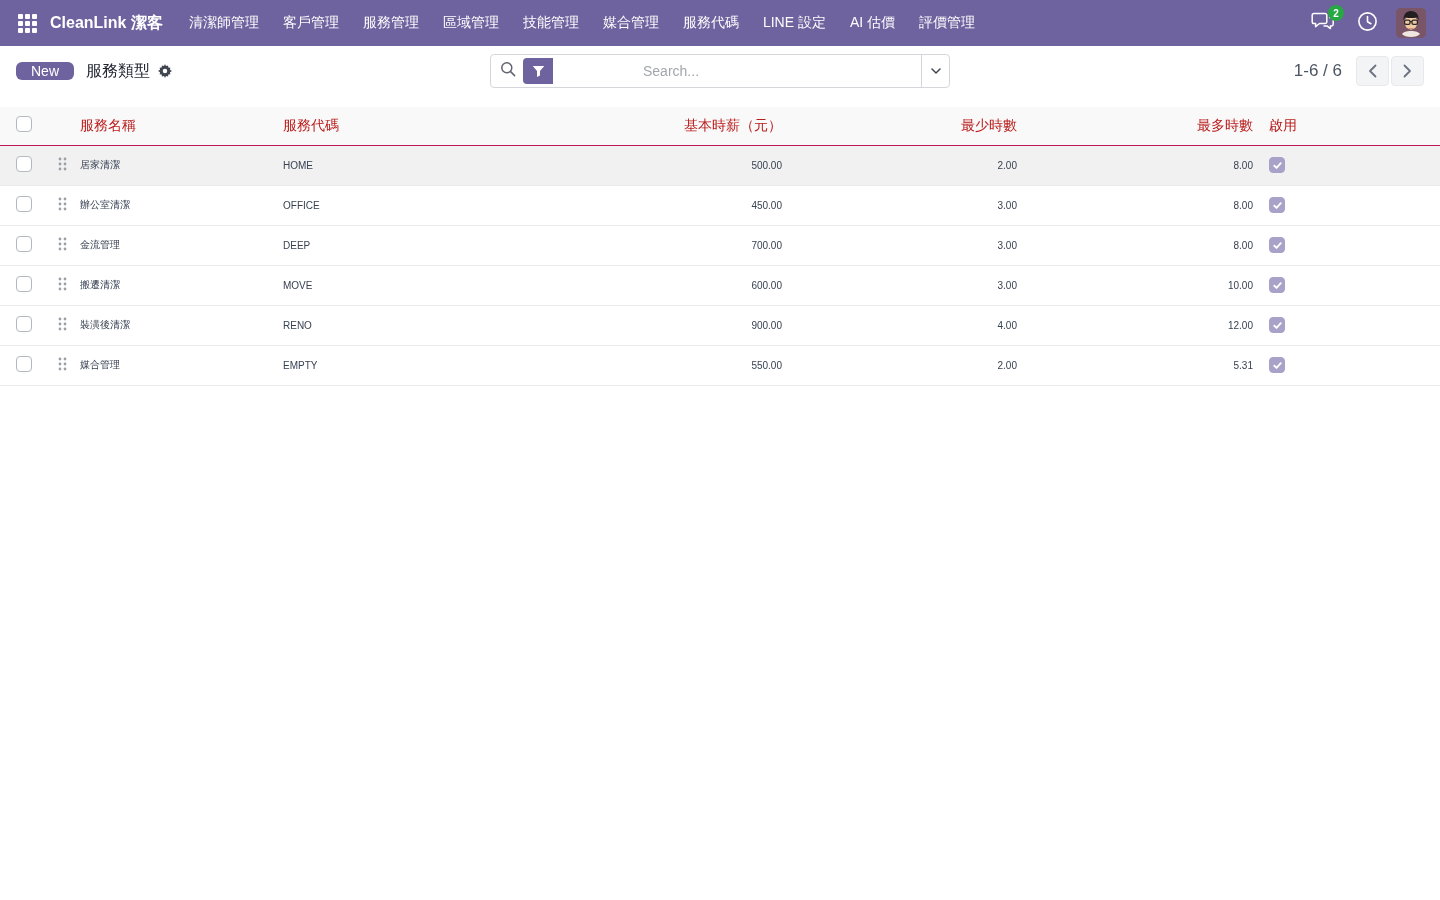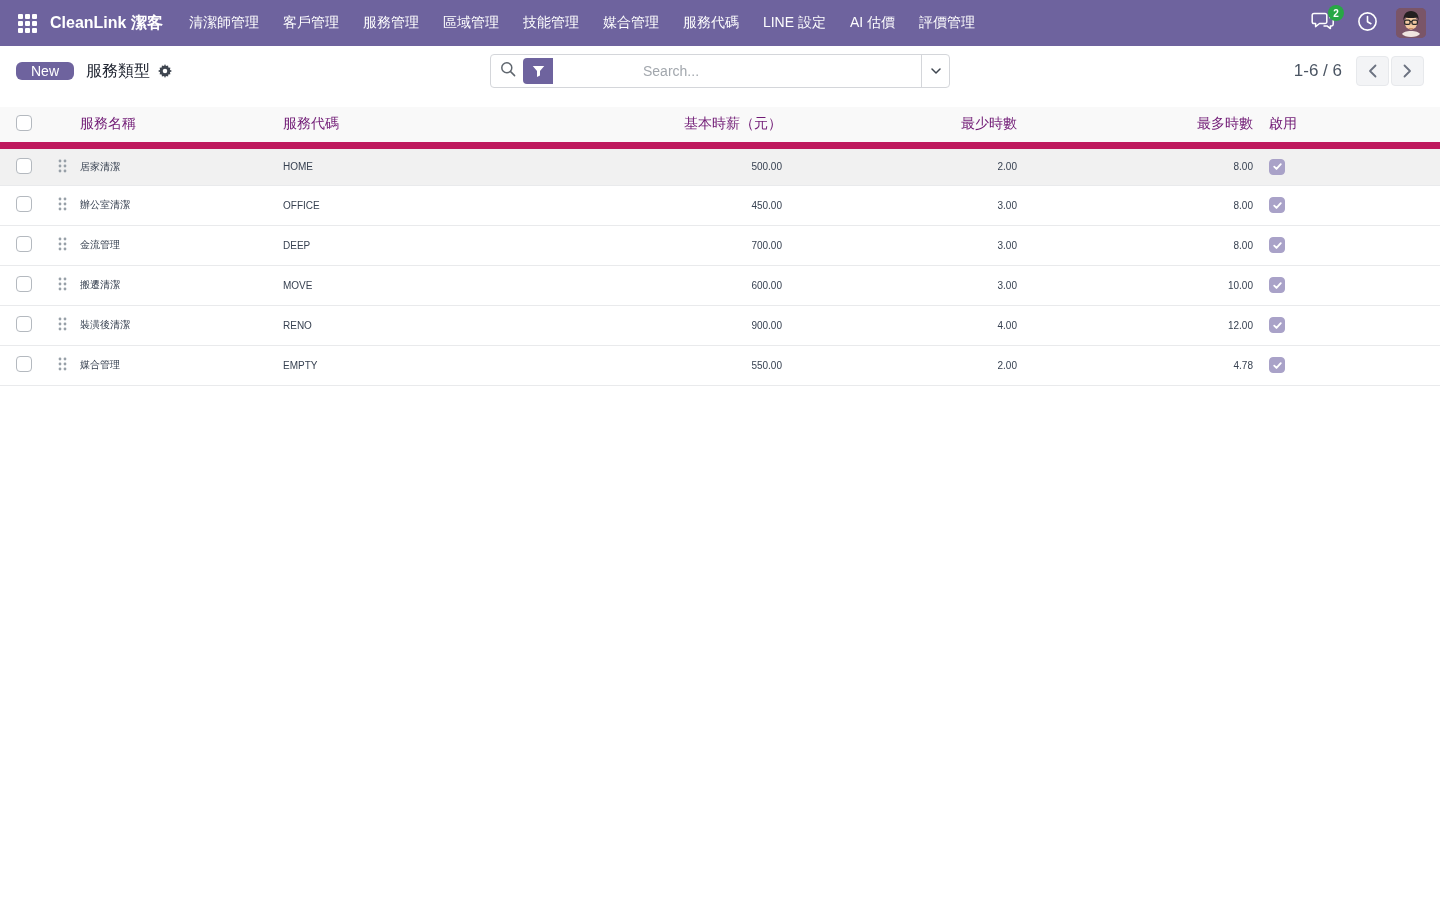--- a/index.html
+++ b/index.html
@@ -75,22 +75,22 @@
   
   .list-view { margin-top: 11px; }
   table { width: 1440px; border-collapse: collapse; table-layout: fixed; }
   col.c-sel { width: 44px; } col.c-handle { width: 36px; }
   col.c-name { width: 203px; } col.c-code { width: 240px; }
   col.c-price { width: 275px; } col.c-min { width: 235px; }
   col.c-max { width: 236px; } col.c-active { width: 171px; }
 
   thead tr { background: #f9f9f9; }
   thead th {
-    font-weight: 400; font-size: 14px; color: #701a75; height: 38px;
-    text-align: left; border-bottom: 7px solid #be185d; cursor: pointer; white-space: nowrap;
+    font-weight: 400; font-size: 14px; color: #b91c1c; height: 38px;
+    text-align: left; border-bottom: 1px solid #be185d; cursor: pointer; white-space: nowrap;
   }
   tbody td { height: 40px; font-size: 10px; color: #374151; border-bottom: 1px solid #e9eaec; white-space: nowrap; }
   tbody tr { background: #ffffff; cursor: pointer; }
   tbody tr.row-highlight { background: #f1f1f1; }
   th.num, td.num { text-align: right; padding-right: 16px; }
   .cell-sel { padding-left: 16px; }
   td.cell-name, th.cell-name, td.cell-code, th.cell-code { padding-right: 8px; overflow: hidden; text-overflow: ellipsis; }
   .cell-active { padding-left: 0; }
 
   .cb {
@@ -392,21 +392,21 @@
                   <circle cx="8" cy="8" r="1.4"></circle>
           <circle cx="3" cy="13" r="1.4"></circle>
                   <circle cx="8" cy="13" r="1.4"></circle>
         </g>
       </svg>
     </span></td>
     <td class="cell-name">媒合管理</td>
     <td class="cell-code">EMPTY</td>
     <td class="num">550.00</td>
     <td class="num">2.00</td>
-    <td class="num">4.78</td>
+    <td class="num">5.31</td>
     <td class="cell-active"><div class="cb checked">
       <svg width="11" height="11" viewBox="0 0 12 12">
         <path d="M2.4 6.2l2.5 2.5 4.7-5.2" stroke="#ffffff" stroke-width="2" fill="none" stroke-linecap="round" stroke-linejoin="round"></path>
       </svg>
     </div></td>
   </tr>
       </tbody>
   </table>
 </div>
 

